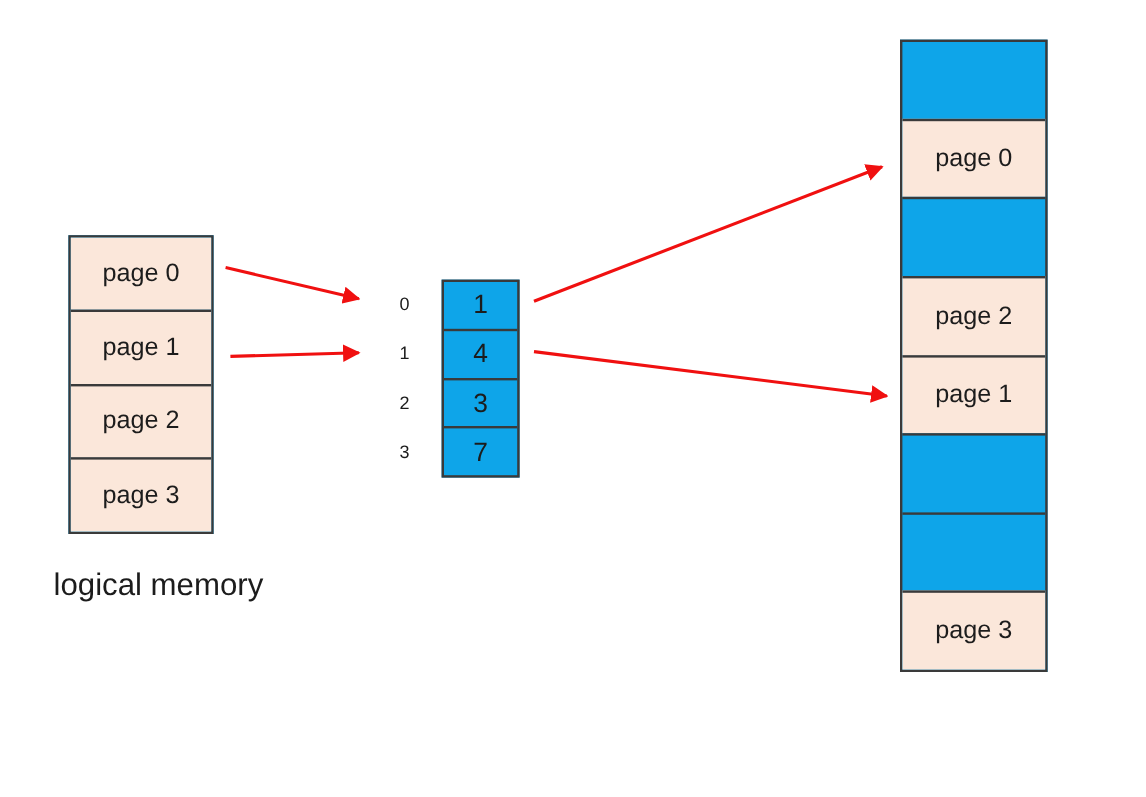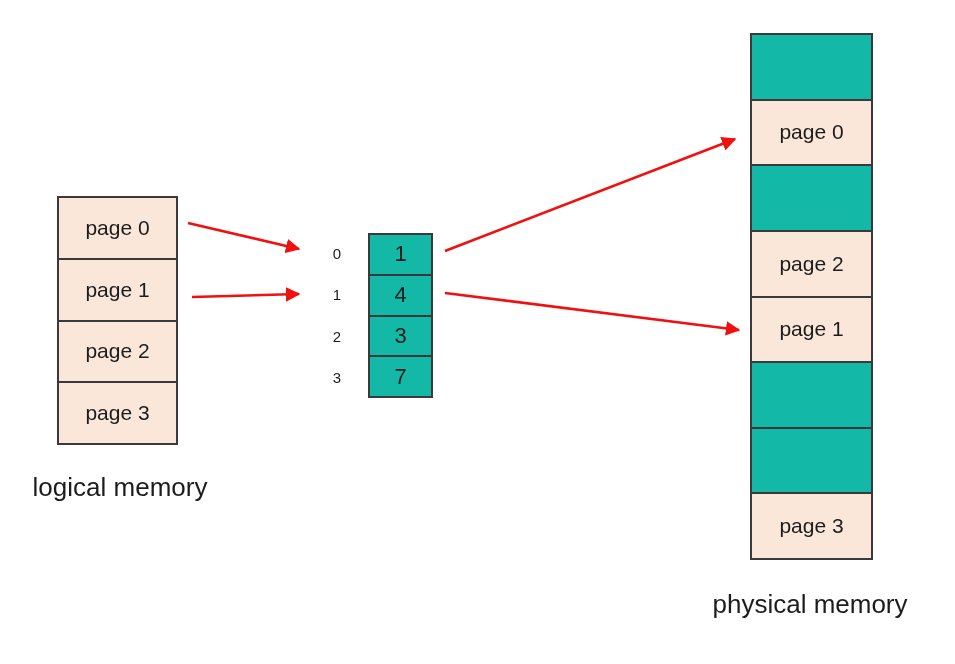--- a/index.html
+++ b/index.html
@@ -12,40 +12,40 @@
   *{box-sizing:border-box;margin:0;padding:0;}
   html,body{background:var(--background);}
   body{font-family:"Liberation Sans","DejaVu Sans",sans-serif;color:var(--text);}
   .canvas{
     position:relative;width:955px;height:664px;background:var(--background);overflow:hidden;
   }
   .arrow-layer{position:absolute;left:0;top:0;width:955px;height:664px;pointer-events:none;}
   .arrow-line{stroke:var(--arrow);stroke-width:2.6;fill:none;}
   .arrow-head{fill:var(--arrow);}
 
-  .memcol{position:absolute;border:2px solid var(--box-border);display:flex;flex-direction:column;background:#14b8a6;}
+  .memcol{position:absolute;border:2px solid var(--box-border);display:flex;flex-direction:column;background:#0ea5e9;}
   .memcell{flex:1;display:flex;align-items:center;justify-content:center;border-top:2px solid var(--box-border);font-size:21px;}
   .memcell:first-child{border-top:none;}
   .memcell.filled{background:var(--page-fill);}
 
   
   .lm-box{left:57px;top:196px;width:121px;height:249px;}
   .lm-box .memcell{background:var(--page-fill);}
 
   
   .pt-index{position:absolute;left:320px;top:233px;width:34px;height:165px;display:flex;flex-direction:column;}
   .pt-index div{flex:1;display:flex;align-items:center;justify-content:center;font-size:15px;}
   .pt-table{left:368px;top:233px;width:65px;height:165px;}
   .pt-table .memcell{font-size:22px;}
 
   
   .pm-box{left:750px;top:33px;width:123px;height:527px;}
 
   .diagram-label{position:absolute;font-size:26px;text-align:center;white-space:nowrap;color:var(--text);}
-  .lm-label{left:0px;top:472px;width:240px;}
+  .lm-label{left:12px;top:472px;width:240px;}
   .pt-label{left:295px;top:428px;width:200px;}
   .pm-label{left:690px;top:589px;width:240px;}
 </style>
 </head>
 <body>
 
 <div class="canvas">
 
   <svg class="arrow-layer" viewBox="0 0 955 664">
     <defs>
@@ -84,15 +84,14 @@
   <div class="memcol pm-box">
     <div class="memcell"></div>
     <div class="memcell filled">page 0</div>
     <div class="memcell"></div>
     <div class="memcell filled">page 2</div>
     <div class="memcell filled">page 1</div>
     <div class="memcell"></div>
     <div class="memcell"></div>
     <div class="memcell filled">page 3</div>
   </div>
-  <div class="diagram-label pm-label">physical memory</div>
 
 </div>
 
 </body></html>

